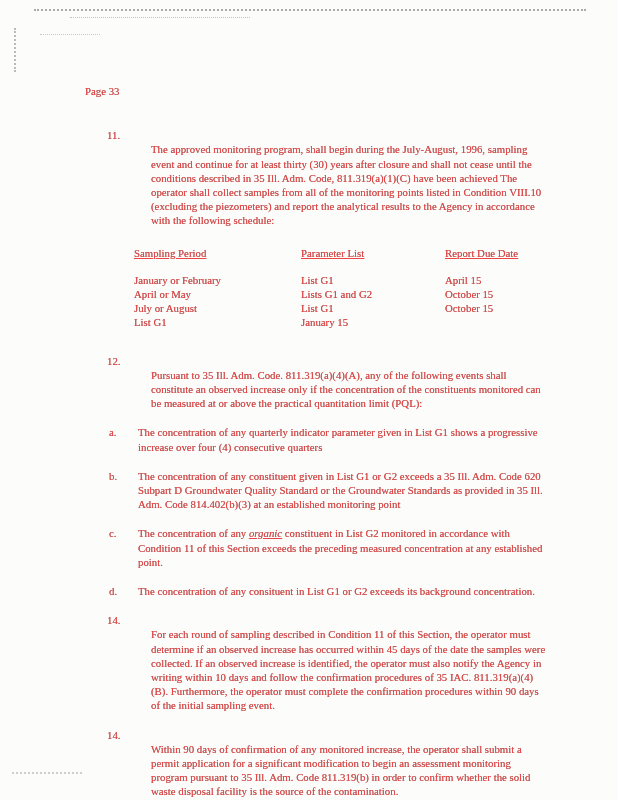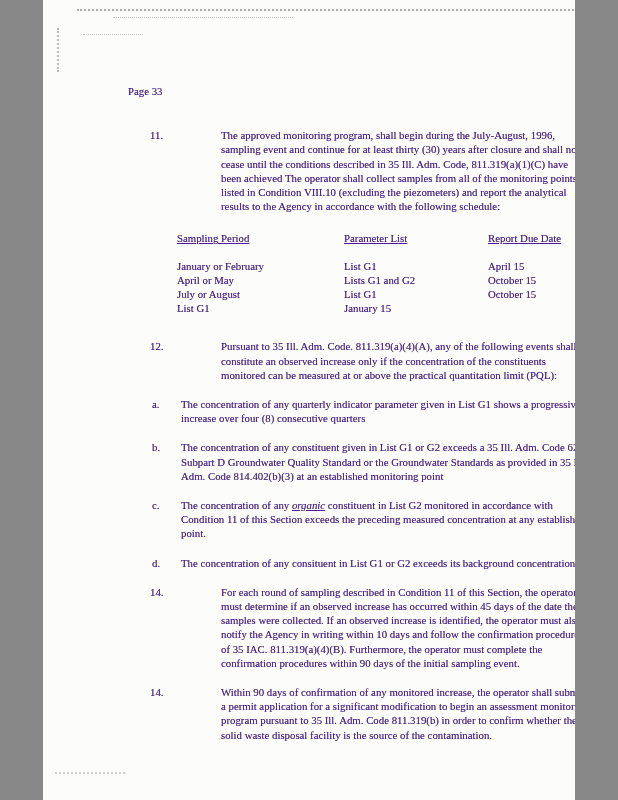--- a/index.html
+++ b/index.html
@@ -1,24 +1,24 @@
 <!DOCTYPE html>
 <html><head>
 <meta charset="utf-8">
 <style>
   html,body { margin:0; padding:0; background:#888; }
   .page {
     position: relative;
-    width: 532px;
+    width: 618px;
     height: 800px;
     margin: 0 auto;
     background: #fcfcfa;
     overflow: hidden;
     font-family: "Liberation Serif", "DejaVu Serif", serif;
-    color: #4c1d95;
+    color: #ef4444;
     text-shadow: 0 0 0.4px rgba(20,20,20,0.55);
   }
   
   .noise-top {
     position: absolute; top: 9px; left: 34px; width: 552px; height: 0;
     border-top: 2px dotted #6a6a6a; opacity: .55;
   }
   .noise-top2 {
     position: absolute; top: 17px; left: 70px; width: 180px; height: 0;
     border-top: 1px dotted #8a8a8a; opacity: .5;
@@ -35,21 +35,21 @@
     position: absolute; bottom: 26px; left: 12px; width: 70px; height: 0;
     border-top: 2px dotted #8a8a8a; opacity: .4;
   }
 
   .content {
     position: absolute; left: 85px; top: 84px; width: 462px;
     font-size: 10.8px; line-height: 14.2px;
   }
   .page-label { margin-bottom: 30px; }
 
-  .item { display: flex; margin-left: 22px; margin-bottom: 15px; }
+  .item { display: flex; margin-left: 22px; margin-bottom: 15px; flex-direction: column; }
   .item .num { flex: none; width: 27px; }
   .item .txt { flex: 1; margin-left: 44px; }
 
   .subitem { display: flex; margin-left: 24px; margin-bottom: 15px; }
   .subitem .num { flex: none; width: 29px; }
   .subitem .txt { flex: 1; }
 
   .schedule { margin-left: 49px; margin-top: 18px; margin-bottom: 24px; width: 402px; }
   .trow { display: grid; grid-template-columns: 167px 144px 1fr; }
   .thead { margin-bottom: 13px; }
@@ -105,21 +105,21 @@
       </div>
     </div>
 
     <div class="item">
       <span class="num">12.</span>
       <span class="txt">Pursuant to 35 Ill. Adm. Code. 811.319(a)(4)(A), any of the following events shall constitute an observed increase only if the concentration of the constituents monitored can be measured at or above the practical quantitation limit (PQL):</span>
     </div>
 
     <div class="subitem">
       <span class="num">a.</span>
-      <span class="txt">The concentration of any quarterly indicator parameter given in List G1 shows a progressive increase over four (8) consecutive quarters</span>
+      <span class="txt">The concentration of any quarterly indicator parameter given in List G1 shows a progressive increase over four (4) consecutive quarters</span>
     </div>
 
     <div class="subitem">
       <span class="num">b.</span>
       <span class="txt">The concentration of any constituent given in List G1 or G2 exceeds a 35 Ill. Adm. Code 620 Subpart D Groundwater Quality Standard or the Groundwater Standards as provided in 35 Ill. Adm. Code 814.402(b)(3) at an established monitoring point</span>
     </div>
 
     <div class="subitem">
       <span class="num">c.</span>
       <span class="txt"><span>The concentration of any </span><span class="u">organic</span><span> constituent in List G2 monitored in accordance with Condition 11 of this Section exceeds the preceding measured concentration at any established point.</span></span>

